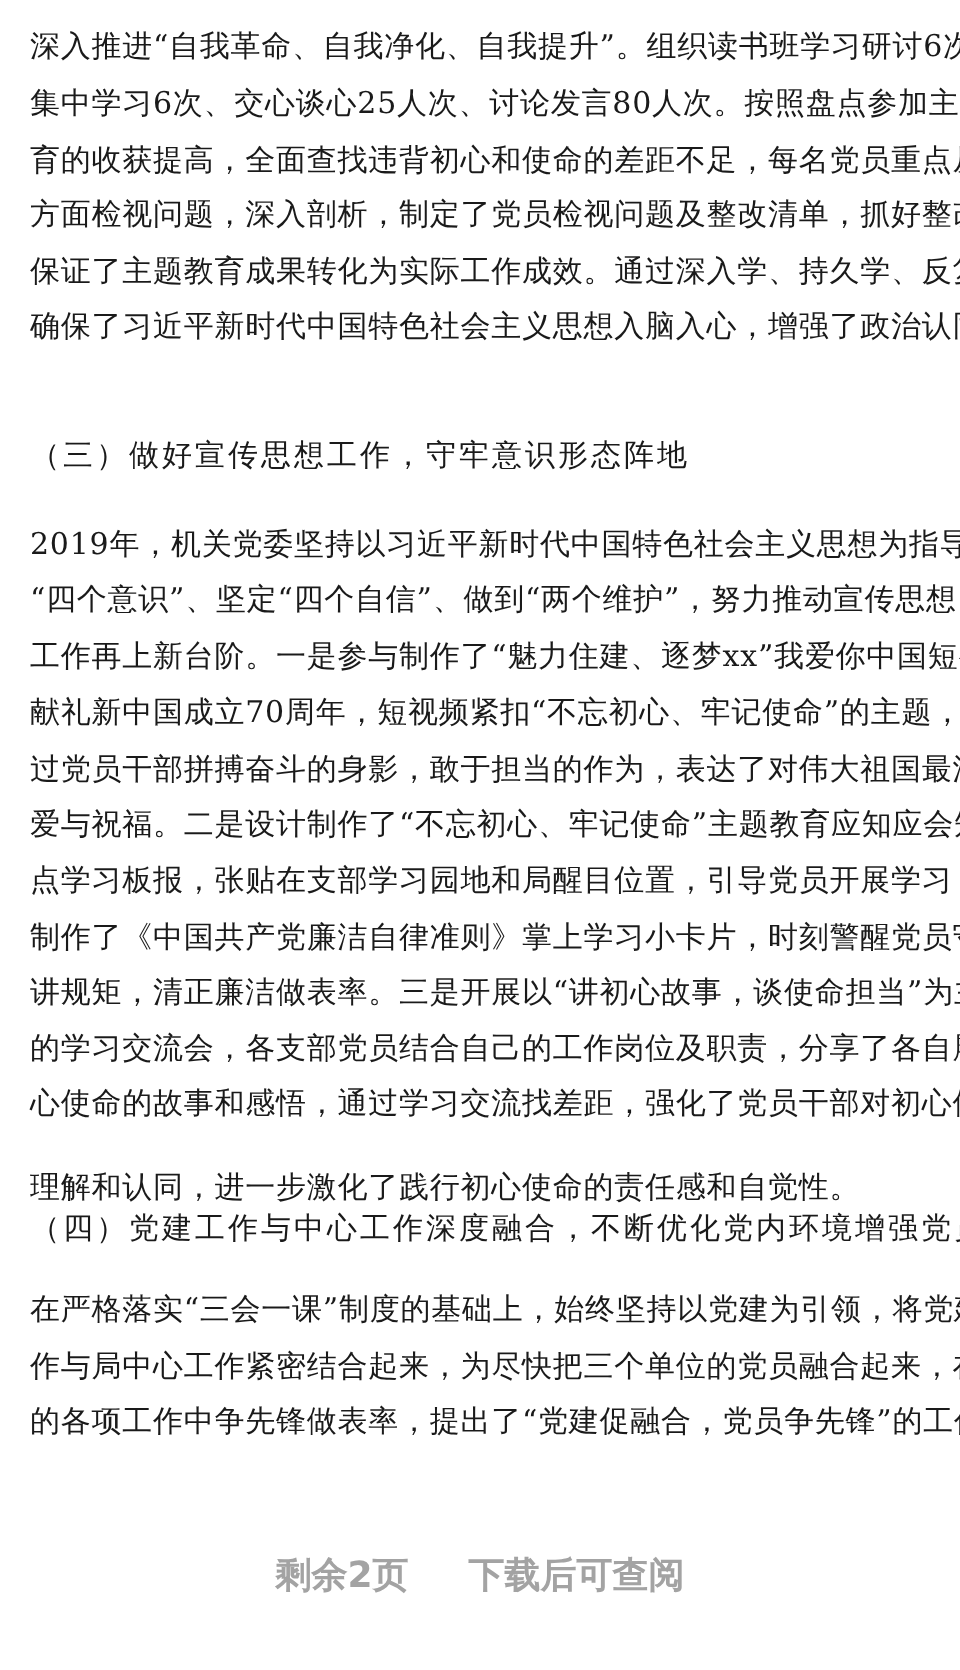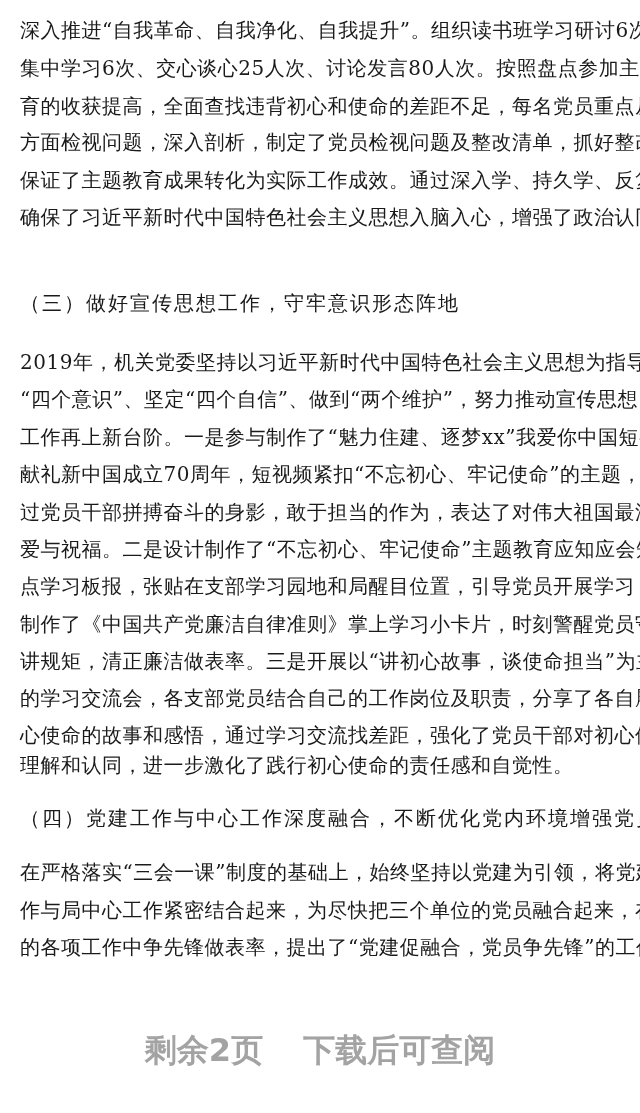--- a/index.html
+++ b/index.html
@@ -46,21 +46,21 @@
       letter-spacing: 2px;
     }
     .watermark {
       position: absolute;
       left: 0;
       top: 1030px;
       width: 640px;
       text-align: center;
       font-family: "DejaVu Sans", "Liberation Sans", sans-serif;
       font-weight: bold;
-      font-size: 32px;
+      font-size: 24px;
       line-height: 40px;
       color: #a3a3a3;
       letter-spacing: 0px;
       word-spacing: 0;
     }
     .watermark span { display: inline-block; }
     .watermark .gap { width: 40px; }
   </style>
 </head>
 <body>
@@ -637,21 +637,21 @@
       <span>了</span>
       <span>党</span>
       <span>员</span>
       <span>干</span>
       <span>部</span>
       <span>对</span>
       <span>初</span>
       <span>心</span>
       <span>使</span>
     </div>
-  <div class="line last" style="top:750px">理解和认同，进一步激化了践行初心使命的责任感和自觉性。</div>
+  <div class="line last" style="top:776px">理解和认同，进一步激化了践行初心使命的责任感和自觉性。</div>
 
   <div class="heading" style="top:803px">（四）党建工作与中心工作深度融合，不断优化党内环境增强党员活力</div>
 
   <div class="line" style="top: 857px; display: flex; justify-content: space-between;">
       <span>在</span>
       <span>严</span>
       <span>格</span>
       <span>落</span>
       <span>实</span>
       <span>“</span>

